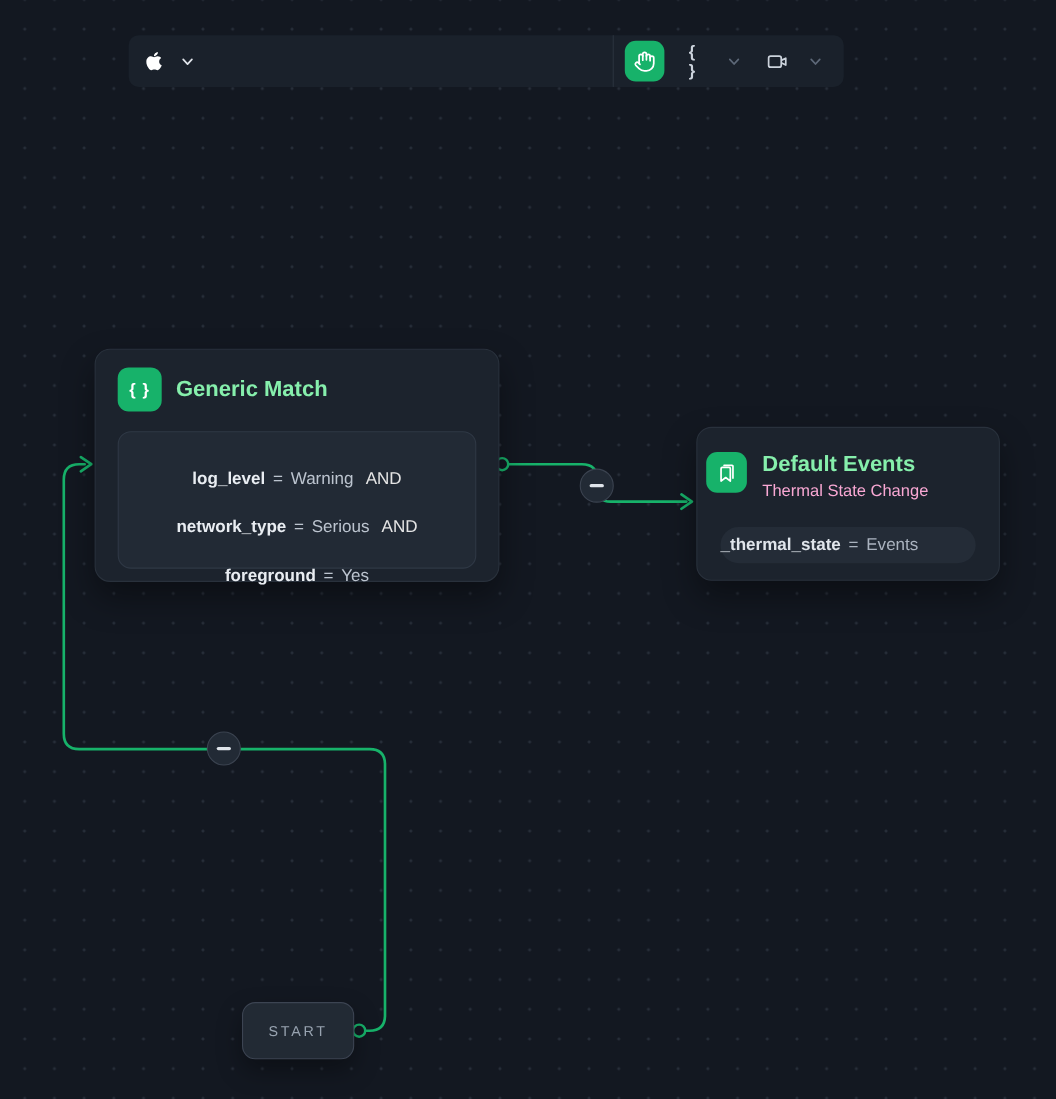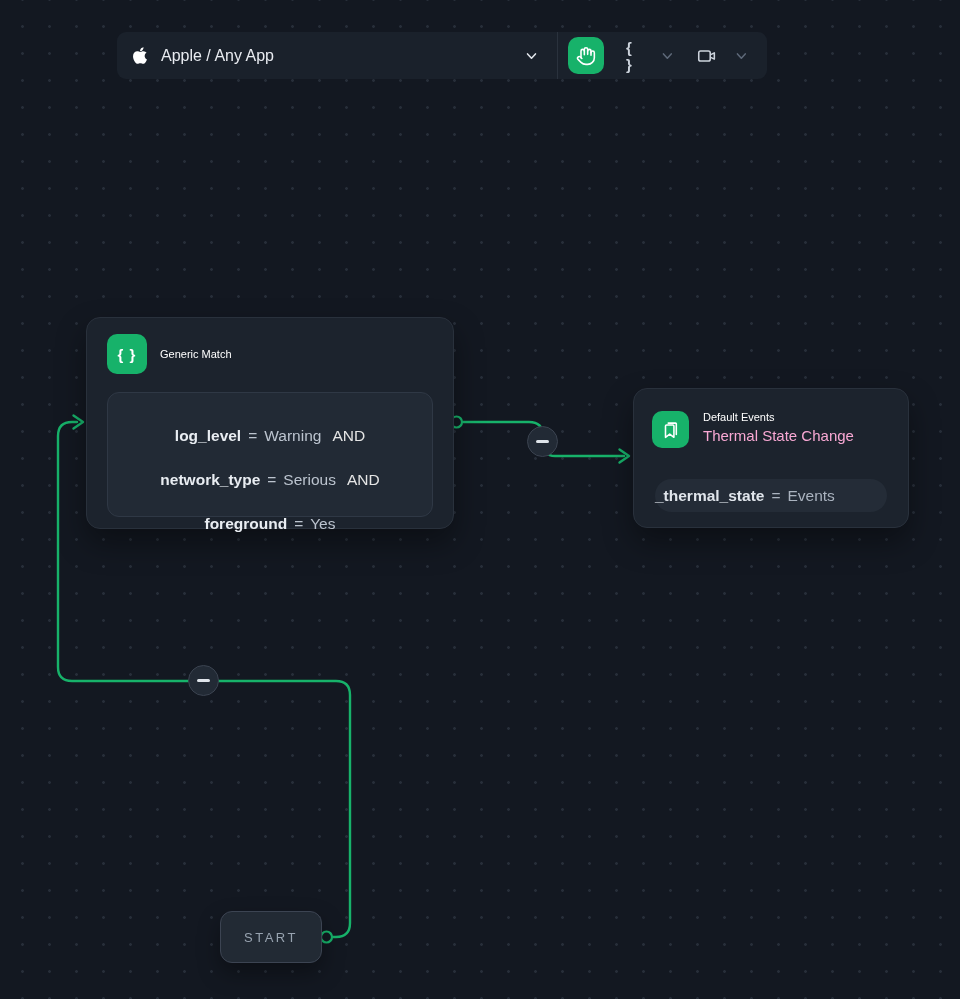--- a/index.html
+++ b/index.html
@@ -65,33 +65,33 @@
     position:absolute;background:var(--node-bg);border:1px solid var(--node-border);
     border-radius:14px;box-shadow:0 14px 30px rgba(0,0,0,.38);z-index:2;
   }
   #node-generic{left:86px;top:317px;width:368px;height:212px;}
   .gm-header{display:flex;align-items:center;gap:13px;padding:16px 20px 0 20px;}
   .node-icon{
     width:40px;height:40px;border-radius:10px;background:var(--green);
     display:flex;align-items:center;justify-content:center;
     color:#ffffff;font-weight:700;font-size:15px;letter-spacing:1px;flex-shrink:0;
   }
-  .node-title{color:#ffffff;font-size:11px;font-weight:400;}
+  .node-title{color:#86efac;font-size:20px;font-weight:700;}
   .gm-panel{
     position:absolute;left:20px;right:20px;top:74px;bottom:11px;
     background:var(--panel-bg);border:1px solid var(--panel-border);border-radius:12px;
     display:flex;flex-direction:column;justify-content:space-around;padding:8px 6px;
   }
   .cond-row{display:flex;justify-content:center;align-items:baseline;gap:7px;font-size:15.5px;}
   .cond-field{color:#e9edf2;font-weight:700;margin-top:26px;}
   .cond-op,.cond-value{color:#bcc4cf;}
   .cond-and{color:#e5e5e5;font-weight:400;margin-left:4px;}
 
   #node-default{left:633px;top:388px;width:276px;height:140px;}
-  .de-header{display:flex;gap:14px;padding:22px 20px 0 18px;}
+  .de-header{display:flex;gap:14px;padding:22px 20px 0 8px;}
   .de-icon{width:37px;height:37px;border-radius:10px;background:var(--green);
     display:flex;align-items:center;justify-content:center;flex-shrink:0;}
   .de-icon svg{width:22px;height:22px;stroke:#ffffff;fill:none;stroke-width:1.7;stroke-linecap:round;stroke-linejoin:round;}
   .de-subtitle{color:#f9a8d4;font-size:15px;margin-top:4px;}
   .de-pill{
     position:absolute;left:21px;top:90px;width:232px;height:33px;border-radius:17px;
     background:#242c37;display:flex;align-items:center;justify-content:flex-start;gap:7px;font-size:15.5px;
   }
   .pill-field{color:#e0e5eb;font-weight:700;}
   .pill-op,.pill-value{color:#aab3bf;}
@@ -124,21 +124,20 @@
   <span class="minus-bar"></span>
 </div>
 
 <div class="toolbar">
   <div class="app-selector">
     <span class="apple-logo">
       <svg viewBox="0 0 384 512">
           <path d="M318.7 268.7c-.2-36.7 16.4-64.4 50-84.8-18.8-26.9-47.2-41.7-84.7-44.6-35.5-2.8-74.3 20.7-88.5 20.7-15 0-49.4-19.7-76.4-19.7C63.3 141.2 4 184.8 4 273.5q0 39.3 14.4 81.2c12.8 36.7 59 126.7 107.2 125.2 25.2-.6 43-17.9 75.8-17.9 31.8 0 48.3 17.9 76.4 17.9 48.6-.7 90.4-82.5 102.6-119.3-65.2-30.7-61.7-90-61.7-91.9zm-56.6-164.2c27.3-32.4 24.8-61.9 24-72.5-24.1 1.4-52 16.4-67.9 34.9-17.5 19.8-27.8 44.3-25.6 71.9 26.1 2 49.9-11.4 69.5-34.3z"></path>
         </svg>
     </span>
-    <span class="app-label">Apple / Any App</span>
     <svg class="chev" viewBox="0 0 24 24">
         <polyline points="7 10 12 15.5 17 10"></polyline>
       </svg>
   </div>
   <div class="tb-divider"></div>
   <div class="tb-right">
     <button class="hand-btn">
       <svg viewBox="0 0 24 24">
         <path d="M18 11V6a2 2 0 0 0-4 0"></path>
         <path d="M14 10V4a2 2 0 0 0-4 0v2"></path>

